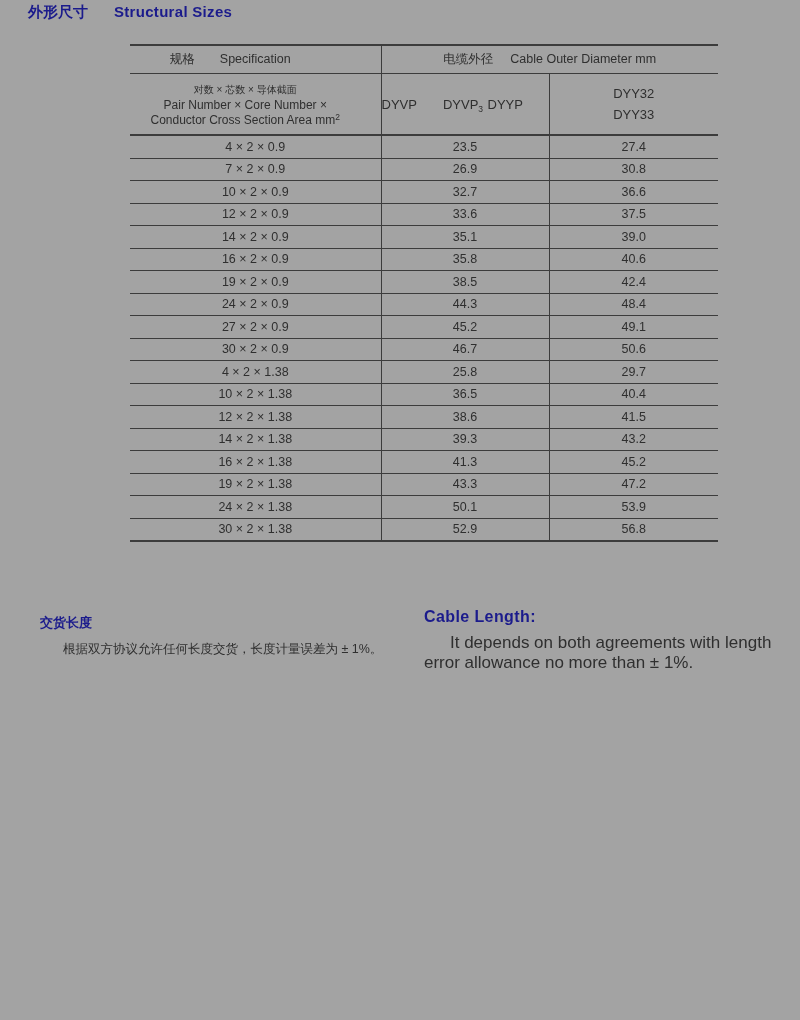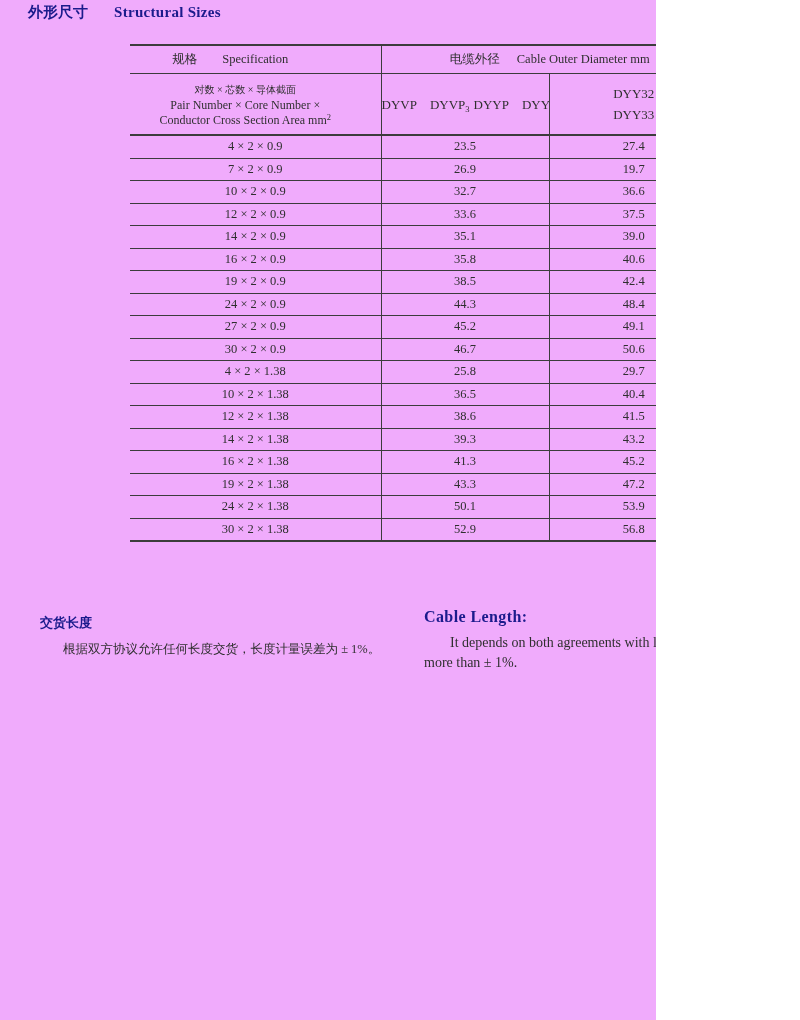--- a/index.html
+++ b/index.html
@@ -1,22 +1,22 @@
 <!DOCTYPE html>
 <html><head>
 <meta charset="utf-8">
 <style>
   html, body { margin: 0; padding: 0; }
   .page {
     position: relative;
-    width: 656px;
+    width: 800px;
     height: 1020px;
-    background: #f0abfc;
+    background: #a3a3a3;
     overflow: hidden;
-    font-family: Liberation Serif, serif;
+    font-family: Liberation Sans, sans-serif;
     color: #2F2F2F;
   }
 
   
   .page-title {
     position: absolute;
     left: 28px;
     top: 3px;
     font-size: 15px;
     font-weight: bold;
@@ -60,21 +60,21 @@
   tr.h1 .gap-zh-en2 { margin-left: 17px; }
 
   tr.h2 th {
     height: 60px;
     border-bottom: 2px solid #3C3C3C;
   }
   tr.h2 th.cell-1 .inner { transform: translateX(-10px); }
   .subhead-zh { font-size: 10px; line-height: 17px; }
   .subhead-en { font-size: 12px;  line-height: 15px; }
   .type-line  { font-size: 13px;  line-height: 21px; }
-  .type-pair  { display: inline-flex; justify-content: space-between; gap: 13px; }
+  .type-pair  { display: inline-flex; justify-content: space-between; gap: 26px; }
   .type-line sub { font-size: 8.5px; vertical-align: -3px; line-height: 0; }
   .subhead-en sup { font-size: 8.5px; vertical-align: 4px; line-height: 0; }
 
   tbody.rows td {
     height: 21.5px;
     font-size: 12.5px;
     border-bottom: 1.5px solid #3C3C3C;
   }
   tbody.rows tr:last-child td { border-bottom: 2.5px solid #3C3C3C; }
 
@@ -86,21 +86,21 @@
   }
   .cable-en .heading {
     font-size: 16px; font-weight: bold; color: #1B1B8C; margin: 0;
     letter-spacing: 0.4px;
   }
   .cable-zh .body {
     margin: 8px 0 0; font-size: 12.5px; line-height: 19px;
     text-indent: 27px; white-space: nowrap;
   }
   .cable-en .body {
-    margin: 7px 0 0; font-size: 14px; line-height: 20px;
+    margin: 7px 0 0; font-size: 17px; line-height: 20px;
     text-indent: 26px;
   }
 </style>
 </head>
 <body>
 
 <div class="page">
 
   <div class="page-title">
     <span class="zh">外形尺寸</span><span class="en">Structural Sizes</span>
@@ -150,21 +150,21 @@
     <tbody class="rows">
     <tr>
       <td class="cell-1">4 × 2 × 0.9</td>
       <td class="cell-2">23.5</td>
       <td class="cell-3">27.4</td>
     </tr>
 
     <tr>
       <td class="cell-1">7 × 2 × 0.9</td>
       <td class="cell-2">26.9</td>
-      <td class="cell-3">19.7</td>
+      <td class="cell-3">30.8</td>
     </tr>
 
     <tr>
       <td class="cell-1">10 × 2 × 0.9</td>
       <td class="cell-2">32.7</td>
       <td class="cell-3">36.6</td>
     </tr>
 
     <tr>
       <td class="cell-1">12 × 2 × 0.9</td>

